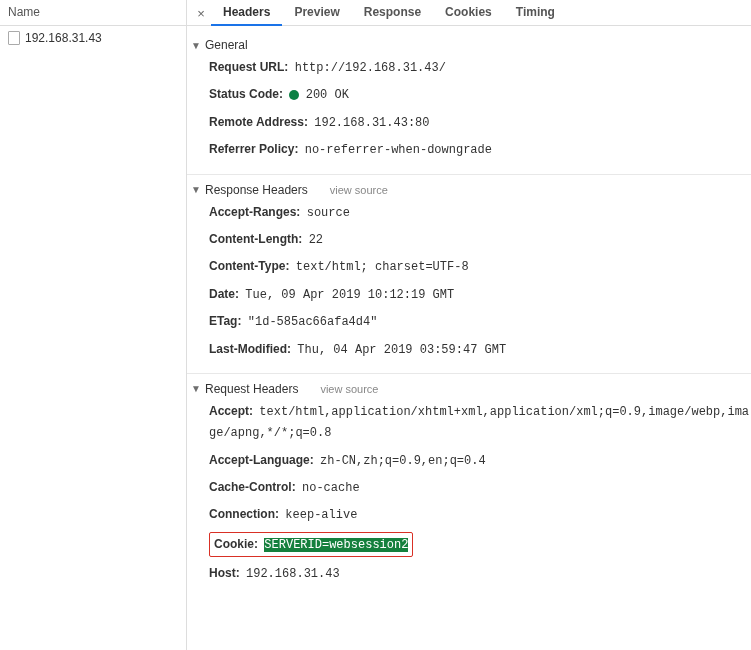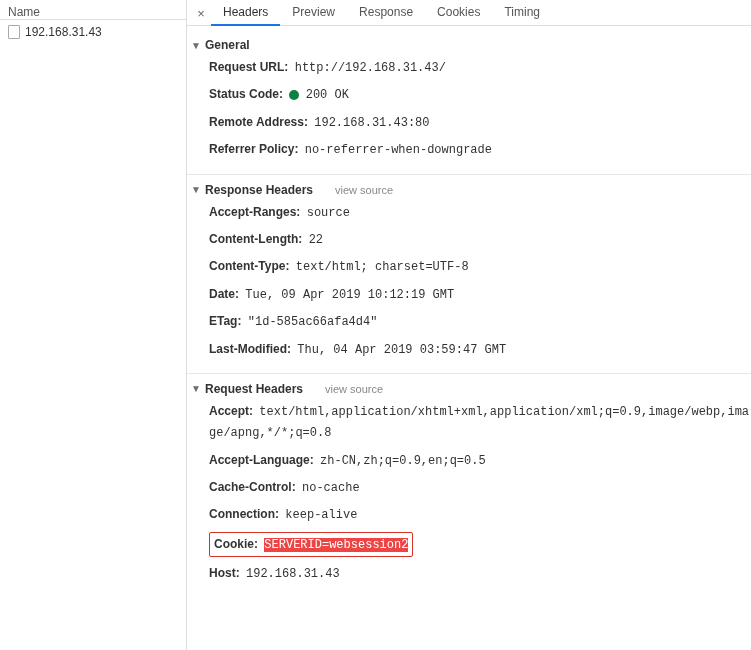--- a/index.html
+++ b/index.html
@@ -12,21 +12,21 @@
     height: 650px;
     display: flex;
   }
   .left-panel {
     width: 187px;
     border-right: 1px solid #ddd;
     display: flex;
     flex-direction: column;
   }
   .left-header {
-    height: 20px;
+    height: 26px;
     padding: 5px 8px;
     border-bottom: 1px solid #ddd;
     color: #555;
     font-size: 12px;
   }
   .request-list {
     flex: 1;
     padding-top: 2px;
   }
   .request-item {
@@ -68,20 +68,21 @@
   }
   .tab {
     padding: 5px 12px 4px;
     color: #555;
     cursor: pointer;
     font-size: 12px;
     border-bottom: 2px solid transparent;
     height: 26px;
     display: flex;
     align-items: center;
+    font-weight: bold;
   }
   .tab.active {
     color: #333;
     border-bottom: 2px solid #1a73e8;
   }
   .content {
     flex: 1;
     overflow-y: auto;
     padding: 4px 0;
   }
@@ -96,21 +97,21 @@
     padding: 2px 4px;
     gap: 4px;
     cursor: pointer;
   }
   .triangle {
     color: #6e6e6e;
     font-size: 10px;
     width: 10px;
   }
   .section-title {
-    font-weight: bold;
+    font-weight: normal;
     color: #333;
     font-size: 12px;
   }
   .view-source {
     margin-left: 18px;
     color: #888;
     font-size: 11px;
     cursor: pointer;
   }
   .field-row {
@@ -140,21 +141,21 @@
     padding: 3px 0 3px 22px;
     line-height: 1.7;
   }
   .cookie-box {
     display: inline-block;
     border: 1px solid #d93025;
     padding: 1px 4px;
     border-radius: 2px;
   }
   .selected-text {
-    background: #ef4444;
+    background: #15803d;
     color: #fff;
   }
   .wrap-value {
     font-family: Consolas, "Courier New", monospace;
     color: #333;
     font-size: 12px;
     word-break: break-all;
   }
 </style>
 </head>
@@ -243,21 +244,21 @@
         <span class="triangle">▼</span>
         <span class="section-title">Request Headers</span>
         <span class="view-source">view source</span>
       </div>
       <div class="field-row">
         <span class="field-label">Accept:</span>
         <span class="wrap-value">text/html,application/xhtml+xml,application/xml;q=0.9,image/webp,image/apng,*/*;q=0.8</span>
       </div>
       <div class="field-row">
         <span class="field-label">Accept-Language:</span>
-        <span class="field-value">zh-CN,zh;q=0.9,en;q=0.5</span>
+        <span class="field-value">zh-CN,zh;q=0.9,en;q=0.4</span>
       </div>
       <div class="field-row">
         <span class="field-label">Cache-Control:</span>
         <span class="field-value">no-cache</span>
       </div>
       <div class="field-row">
         <span class="field-label">Connection:</span>
         <span class="field-value">keep-alive</span>
       </div>
       <div class="cookie-row">

